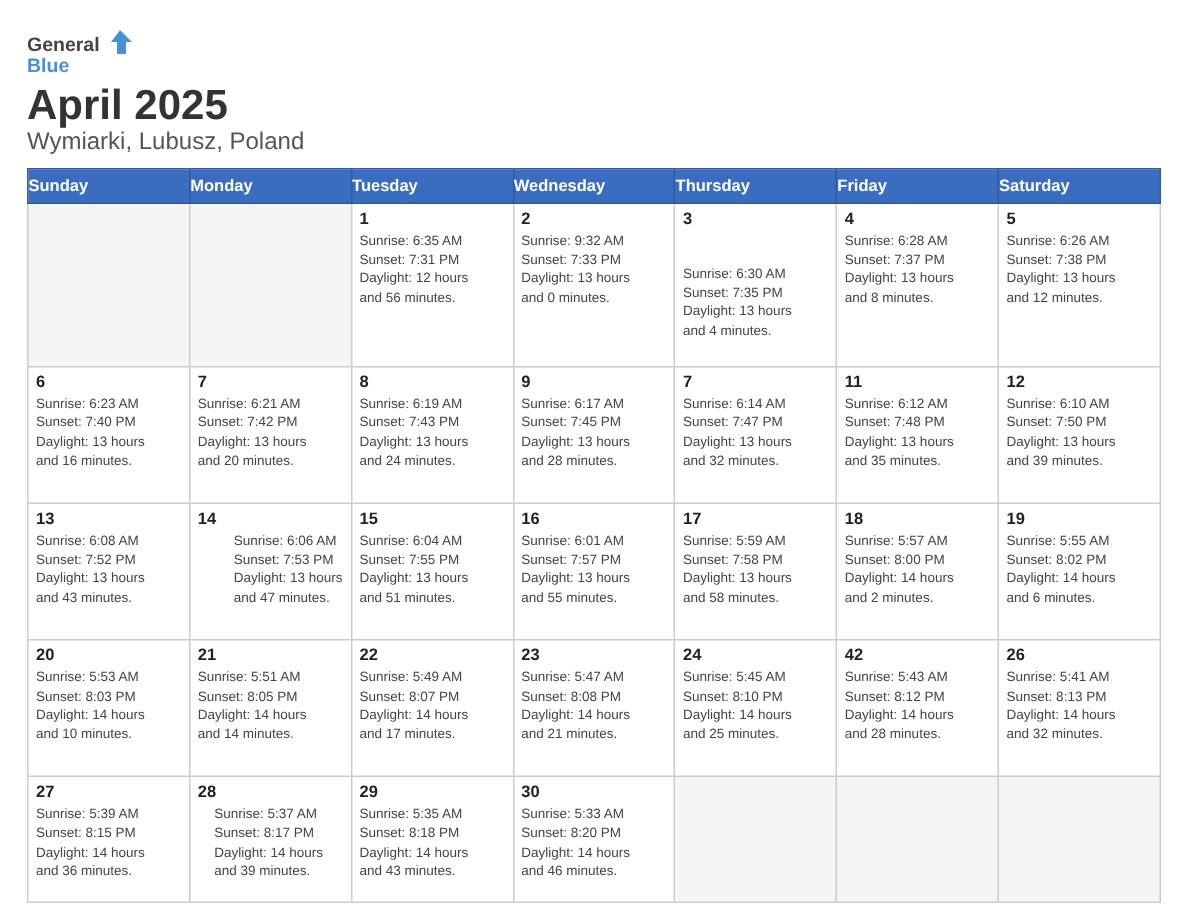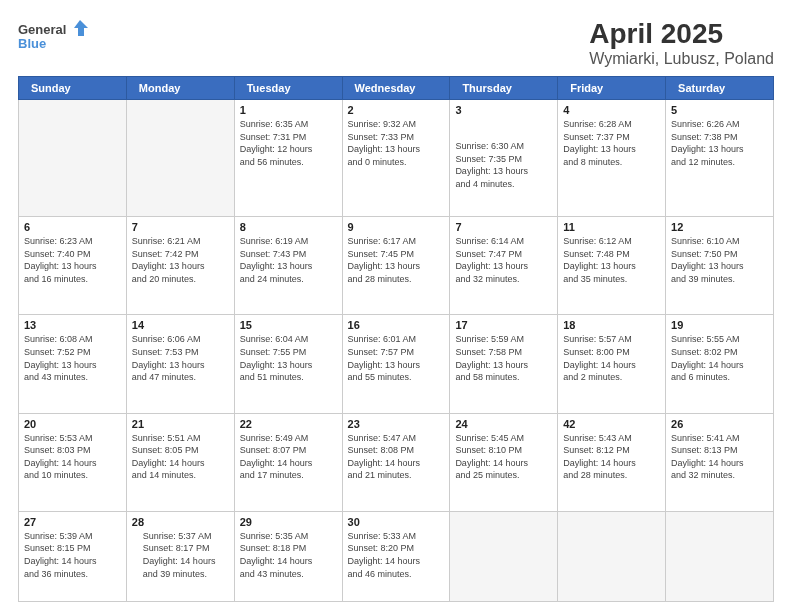--- a/index.html
+++ b/index.html
@@ -15,20 +15,21 @@
       height: 612px;
       padding: 18px 18px 10px 18px;
       display: flex;
       flex-direction: column;
     }
     .header {
       display: flex;
       justify-content: space-between;
       align-items: flex-start;
       margin-bottom: 8px;
+      flex-direction: column;
     }
     .logo {
       display: flex;
       align-items: center;
     }
     .title-block {
       text-align: left;
     }
     .title-month {
       font-size: 28px;
@@ -44,21 +45,21 @@
       border: 1px solid #ccc;
       border-collapse: collapse;
       width: 100%;
       table-layout: fixed;
     }
     .calendar th {
       background: #3a6dbf;
       color: #fff;
       font-size: 11px;
       font-weight: bold;
-      padding: 5px 12px;
+      padding: 5px 0;
       text-align: left;
       border: 1px solid #2d5aa0;
     }
     .calendar td {
       vertical-align: top;
       padding: 4px 5px;
       border: 1px solid #ccc;
       font-size: 9.5px;
       color: #333;
       height: 80px;
@@ -206,21 +207,21 @@
         <tr>
           <td>
             <div class="day-num">13</div>
             <div class="day-detail" style="white-space: pre-line;">Sunrise: 6:08 AM
 Sunset: 7:52 PM
 Daylight: 13 hours
 and 43 minutes.</div>
           </td>
           <td>
             <div class="day-num">14</div>
-            <div class="day-detail" style="white-space: pre-line;">Sunrise: 6:06 AM
+            <div class="day-detail" style="white-space: pre-line; margin-left: 24px;">Sunrise: 6:06 AM
 Sunset: 7:53 PM
 Daylight: 13 hours
 and 47 minutes.</div>
           </td>
           <td>
             <div class="day-num">15</div>
             <div class="day-detail" style="white-space: pre-line;">Sunrise: 6:04 AM
 Sunset: 7:55 PM
 Daylight: 13 hours
 and 51 minutes.</div>

